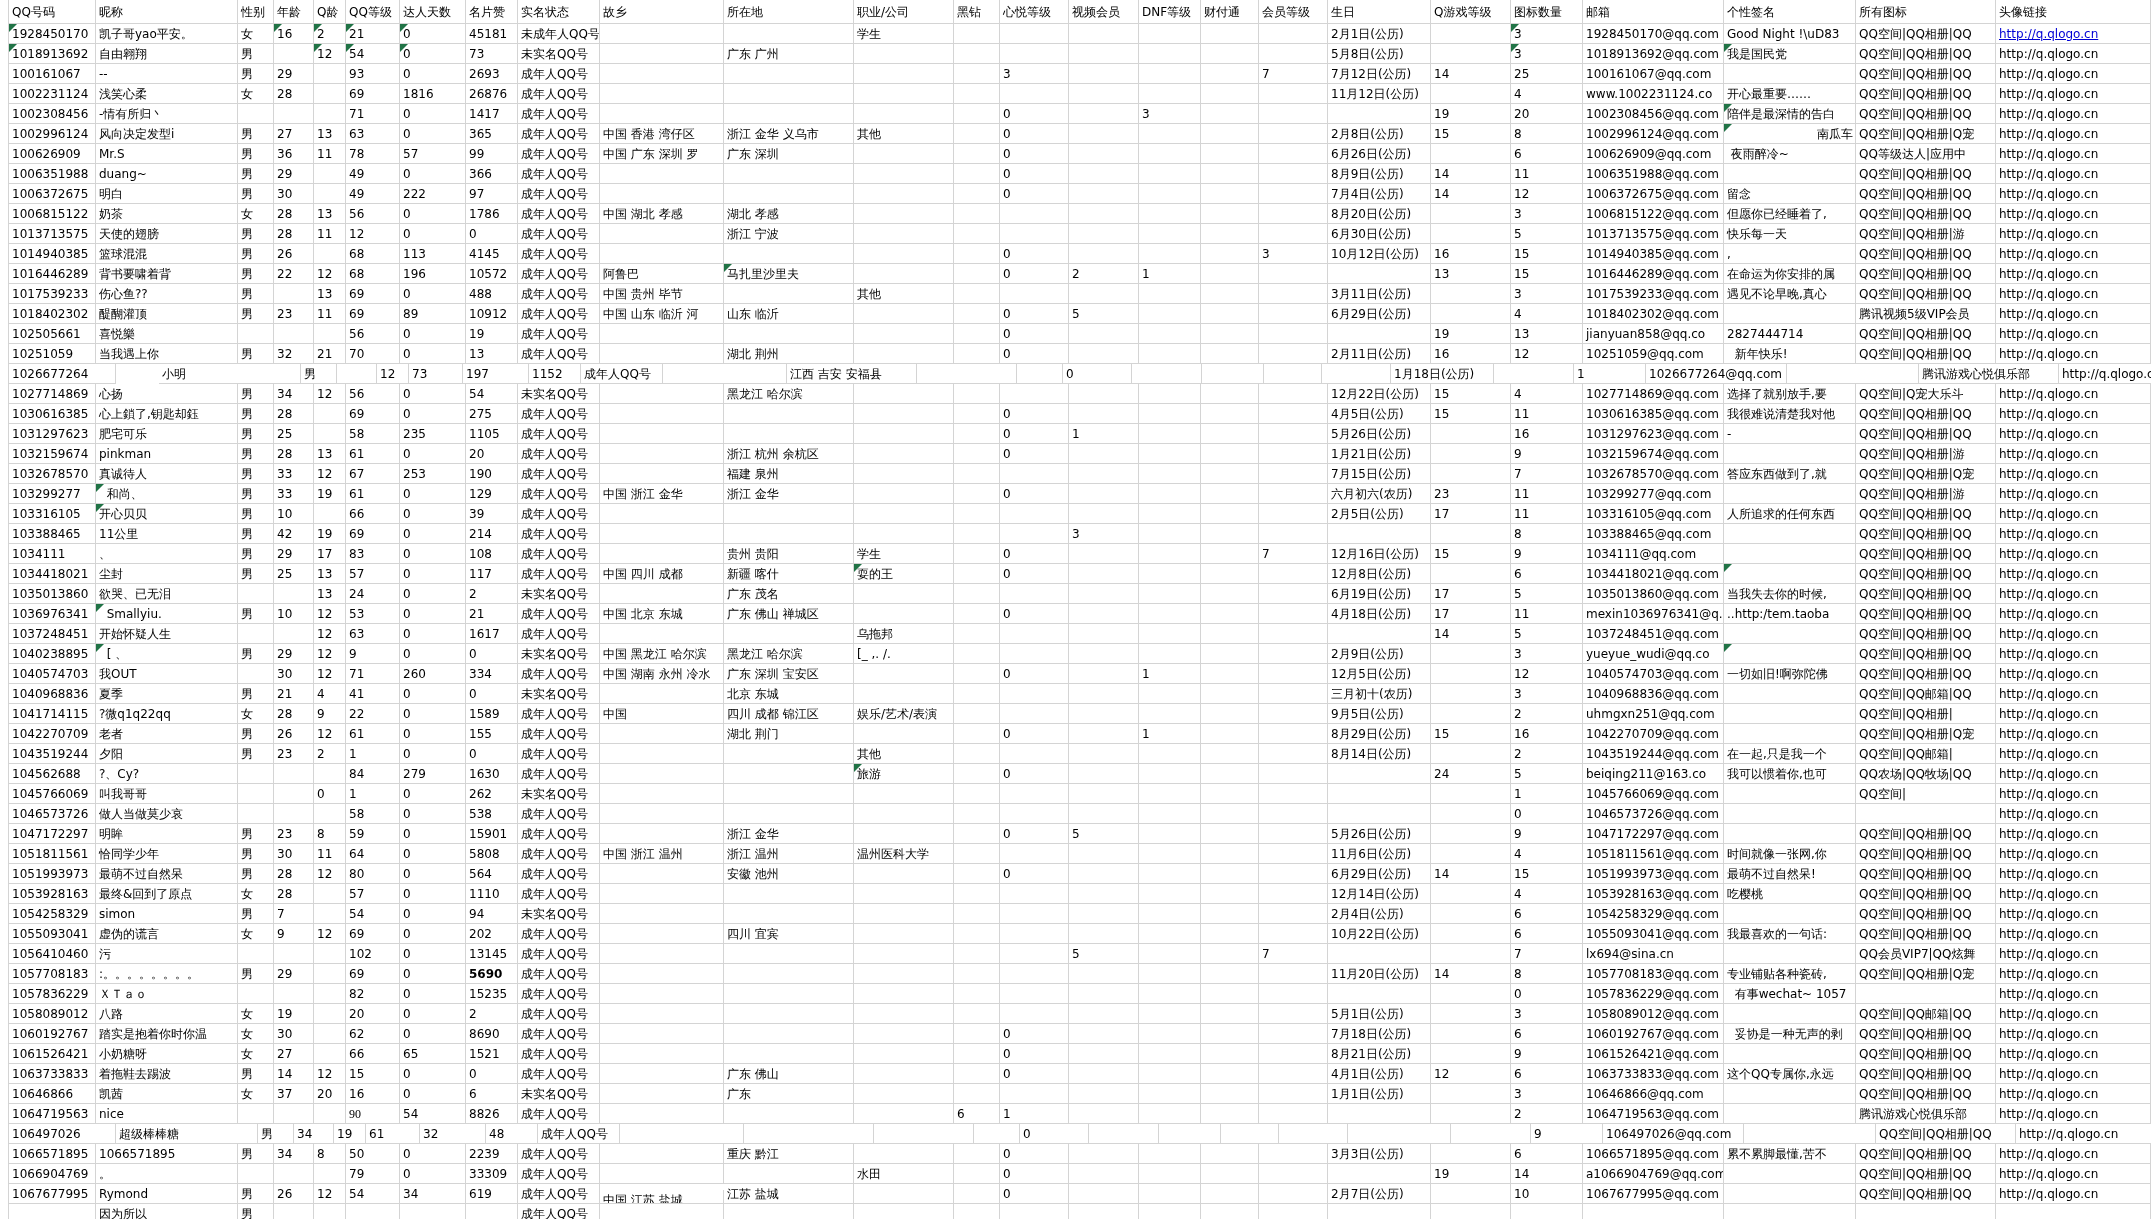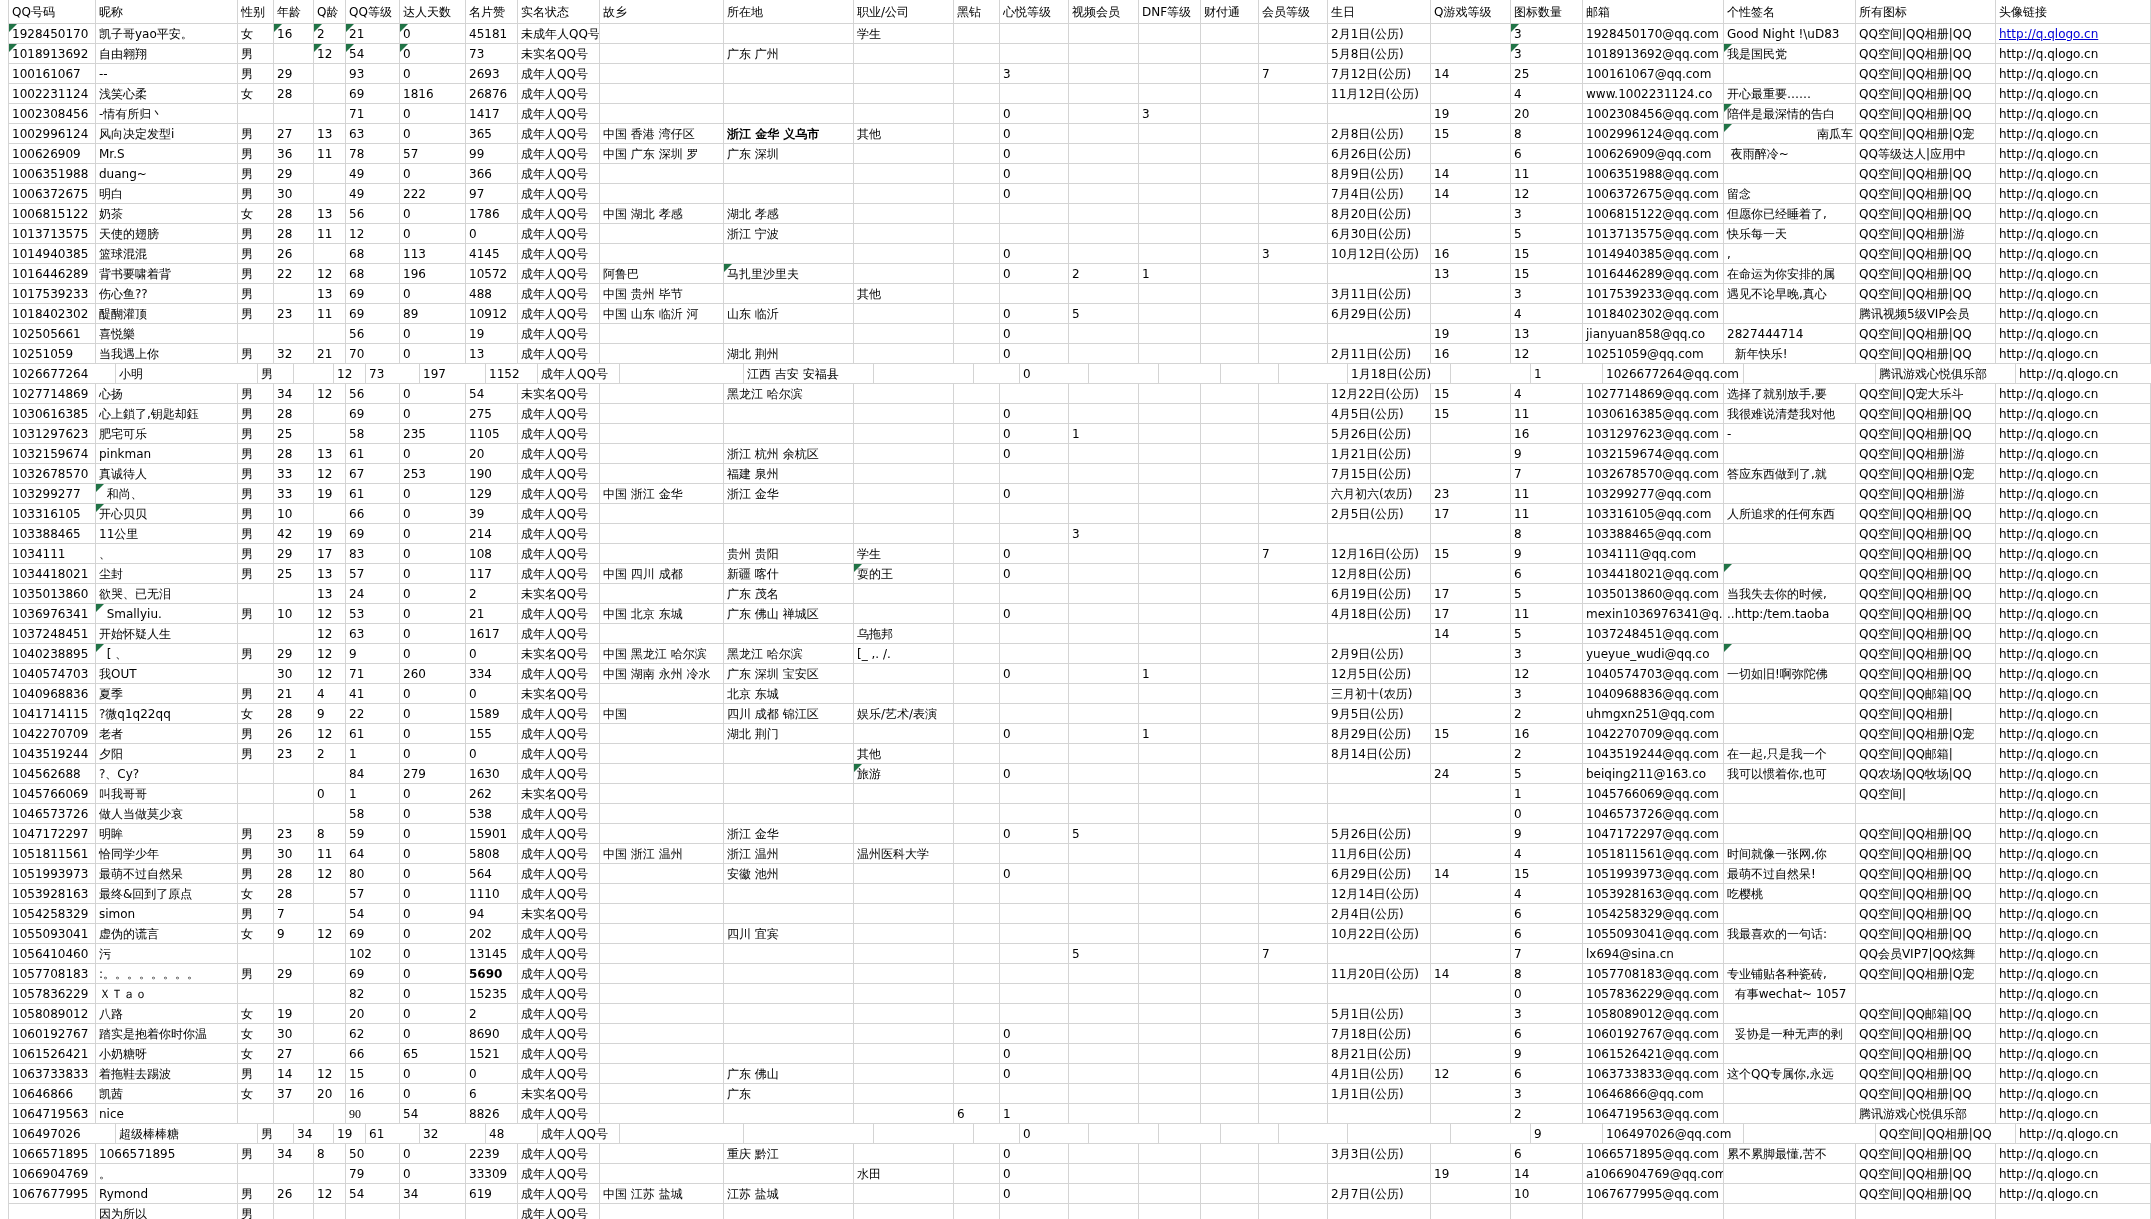--- a/index.html
+++ b/index.html
@@ -195,21 +195,21 @@
       <div class="cell" style="width: 88px;">1002996124</div>
       <div class="cell" style="width: 142px;">风向决定发型i</div>
       <div class="cell" style="width: 36px;">男</div>
       <div class="cell" style="width: 40px;">27</div>
       <div class="cell" style="width: 32px;">13</div>
       <div class="cell" style="width: 54px;">63</div>
       <div class="cell" style="width: 66px;">0</div>
       <div class="cell" style="width: 52px;">365</div>
       <div class="cell" style="width: 82px;">成年人QQ号</div>
       <div class="cell" style="width: 124px;">中国 香港 湾仔区</div>
-      <div class="cell" style="width: 130px; font-weight: bold;">浙江 金华 义乌市</div>
+      <div class="cell" style="width: 130px;">浙江 金华 义乌市</div>
       <div class="cell" style="width: 100px;">其他</div>
       <div class="cell" style="width: 46px;"></div>
       <div class="cell" style="width: 69px;">0</div>
       <div class="cell" style="width: 70px;"></div>
       <div class="cell" style="width: 62px;"></div>
       <div class="cell" style="width: 58px;"></div>
       <div class="cell" style="width: 69px;"></div>
       <div class="cell" style="width: 103px;">2月8日(公历)</div>
       <div class="cell" style="width: 80px;">15</div>
       <div class="cell" style="width: 72px;">8</div>
@@ -510,21 +510,21 @@
       <div class="cell" style="width: 103px;">2月11日(公历)</div>
       <div class="cell" style="width: 80px;">16</div>
       <div class="cell" style="width: 72px;">12</div>
       <div class="cell" style="width: 141px;">10251059@qq.com</div>
       <div class="cell" style="width: 132px;">  新年快乐!</div>
       <div class="cell" style="width: 140px;">QQ空间|QQ相册|QQ</div>
       <div class="cell" style="width: 155px;">http://q.qlogo.cn</div>
     </div>
     <div class="row">
       <div class="cell" style="width: 108px;">1026677264</div>
-      <div class="cell" style="width: 142px;">小明</div>
+      <div class="cell" style="width: 142px; margin-left: 43px;">小明</div>
       <div class="cell" style="width: 36px;">男</div>
       <div class="cell" style="width: 40px;"></div>
       <div class="cell" style="width: 32px;">12</div>
       <div class="cell" style="width: 54px;">73</div>
       <div class="cell" style="width: 66px;">197</div>
       <div class="cell" style="width: 52px;">1152</div>
       <div class="cell" style="width: 82px;">成年人QQ号</div>
       <div class="cell" style="width: 124px;"></div>
       <div class="cell" style="width: 130px;">江西 吉安 安福县</div>
       <div class="cell" style="width: 100px;"></div>
@@ -1625,21 +1625,21 @@
     <div class="row">
       <div class="cell" style="width: 88px;">1067677995</div>
       <div class="cell" style="width: 142px;">Rymond</div>
       <div class="cell" style="width: 36px;">男</div>
       <div class="cell" style="width: 40px;">26</div>
       <div class="cell" style="width: 32px;">12</div>
       <div class="cell" style="width: 54px;">54</div>
       <div class="cell" style="width: 66px;">34</div>
       <div class="cell" style="width: 52px;">619</div>
       <div class="cell" style="width: 82px;">成年人QQ号</div>
-      <div class="cell" style="width: 124px;">中国 江苏 盐城</div>
+      <div class="cell" style="width: 124px; margin-top: 6px;">中国 江苏 盐城</div>
       <div class="cell" style="width: 130px;">江苏 盐城</div>
       <div class="cell" style="width: 100px;"></div>
       <div class="cell" style="width: 46px;"></div>
       <div class="cell" style="width: 69px;">0</div>
       <div class="cell" style="width: 70px;"></div>
       <div class="cell" style="width: 62px;"></div>
       <div class="cell" style="width: 58px;"></div>
       <div class="cell" style="width: 69px;"></div>
       <div class="cell" style="width: 103px;">2月7日(公历)</div>
       <div class="cell" style="width: 80px;"></div>

